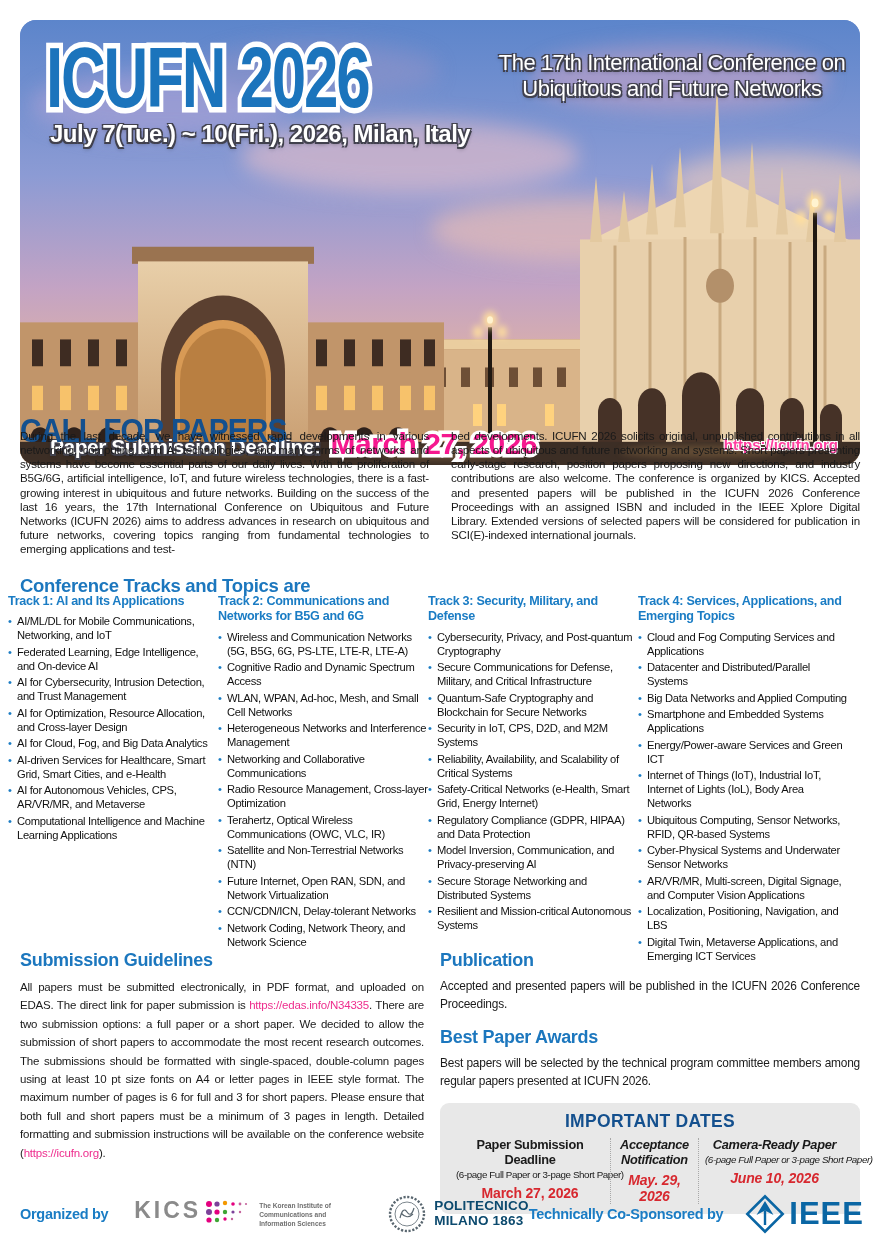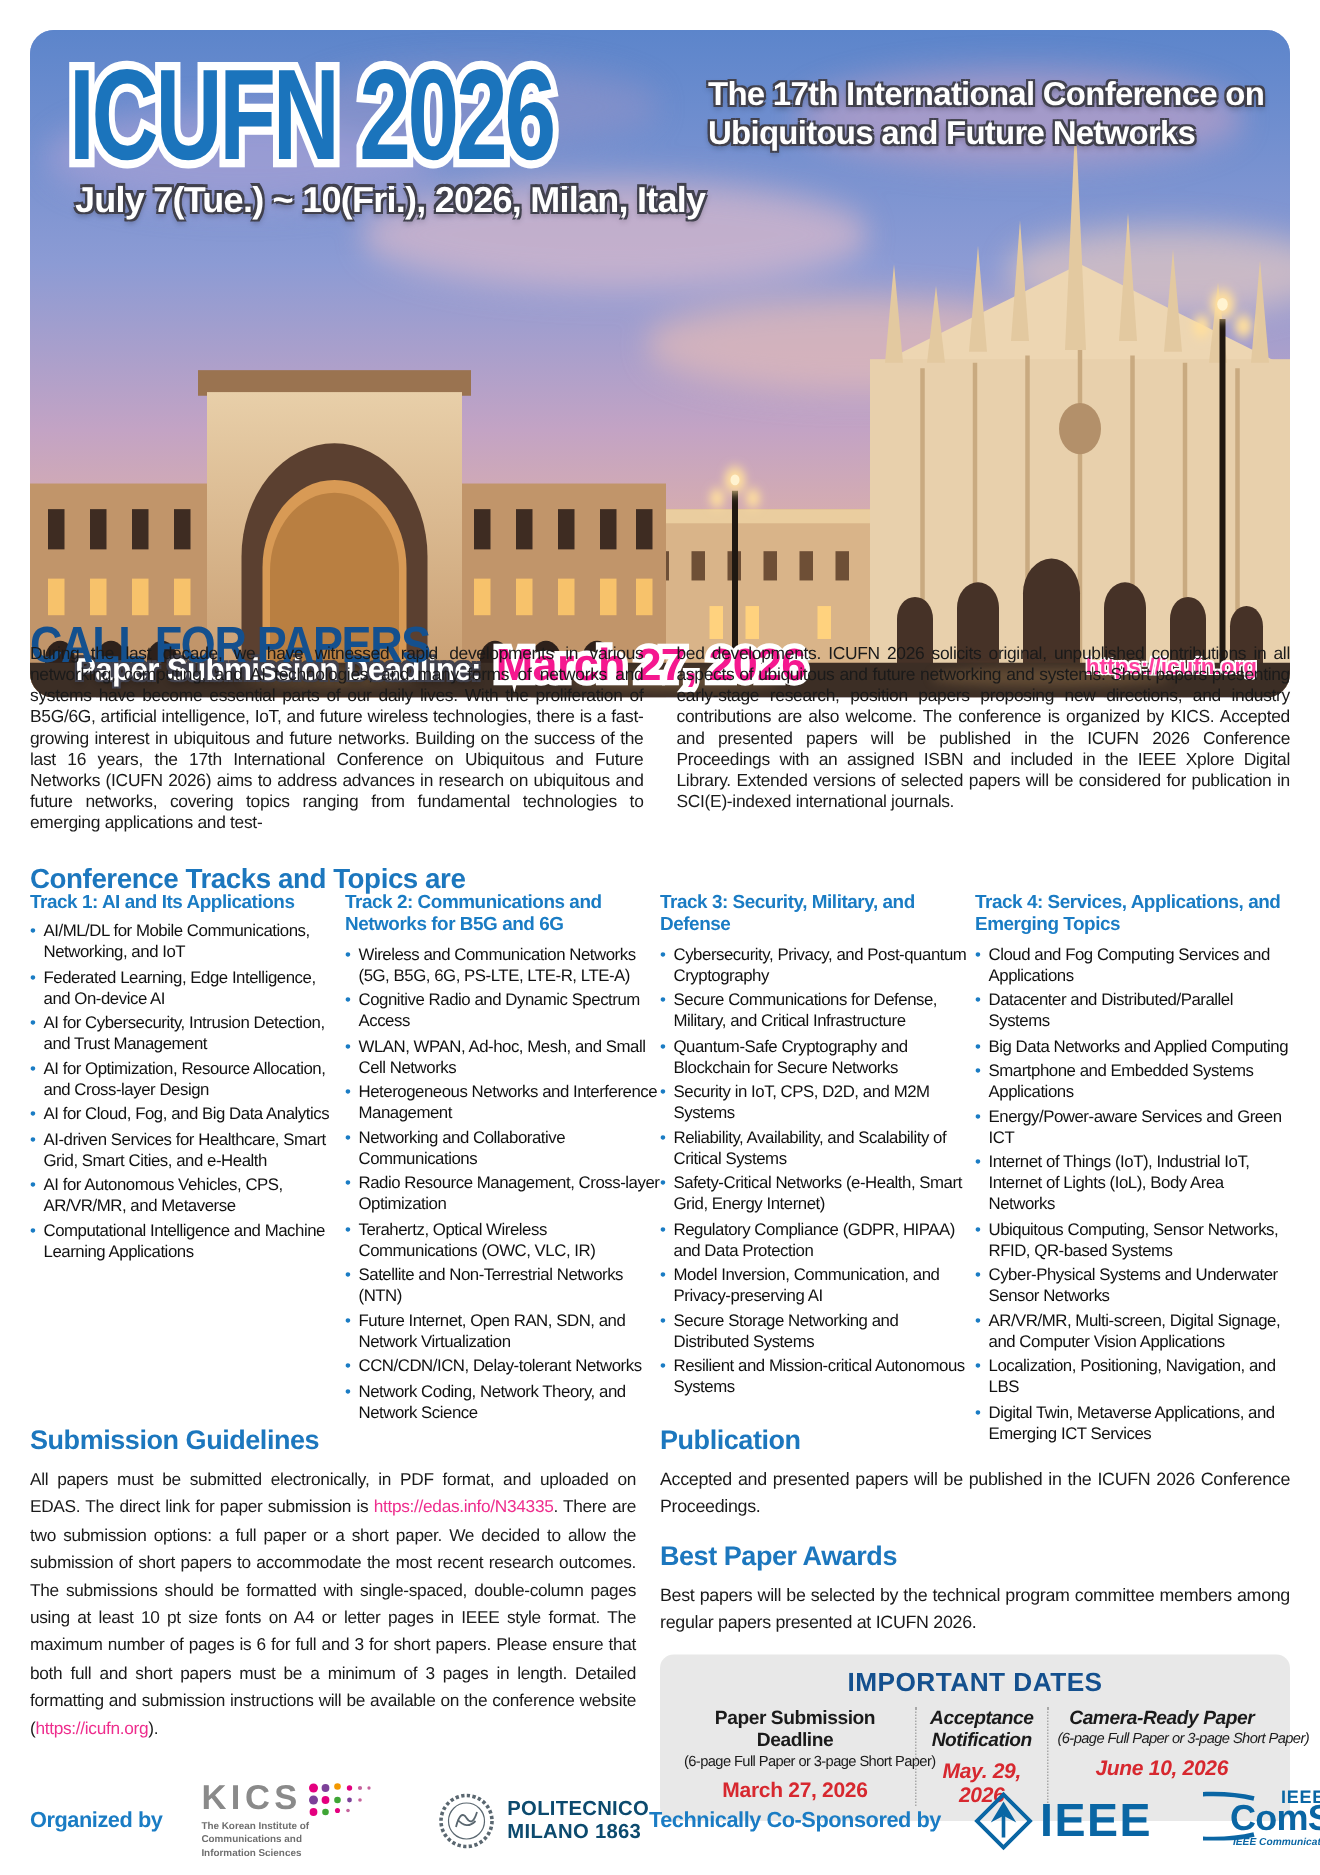--- a/index.html
+++ b/index.html
@@ -6,37 +6,37 @@
   body{width:880px;height:1250px;background:#ffffff;font-family:"Liberation Sans",sans-serif;position:relative;overflow:hidden;color:#1a1a1a;}
   .page{position:absolute;inset:0;}
 
   
   .hero{position:absolute;left:20px;top:20px;width:840px;height:445px;border-radius:16px;overflow:hidden;background:#7d95d2;}
   .hero .scene{position:absolute;inset:0;width:100%;height:100%;display:block;}
   .hero-title{position:absolute;left:26px;top:14px;font-weight:bold;font-size:86px;letter-spacing:-3px;line-height:1;transform:scaleX(.72);transform-origin:left top;white-space:nowrap;}
   .hero-title .t-stroke{position:absolute;left:0;top:0;-webkit-text-stroke:11px #ffffff;color:#fff;}
   .hero-title .t-fill{position:relative;color:#1b74bc;}
   .w-out{color:#ffffff;text-shadow:-1.5px -1.5px 0 #41414d,1.5px -1.5px 0 #41414d,-1.5px 1.5px 0 #41414d,1.5px 1.5px 0 #41414d,0 2px 4px rgba(0,0,0,.4);}
-  .hero-sub{position:absolute;left:452px;top:30px;width:400px;font-size:22px;line-height:1.16;font-weight:bold;letter-spacing:-0.5px;}
+  .hero-sub{position:absolute;left:452px;top:30px;width:400px;font-size:22px;line-height:1.16;font-weight:normal;letter-spacing:-0.5px;text-align:center;}
   .hero-date{position:absolute;left:30px;top:100px;font-size:24px;font-weight:bold;letter-spacing:-0.5px;}
   .hero-deadline{position:absolute;left:30px;bottom:6px;display:flex;align-items:baseline;gap:10px;}
   .dl-label{font-size:21px;font-weight:bold;letter-spacing:-0.5px;}
   .dl-date{position:relative;font-size:30px;font-weight:bold;letter-spacing:-0.5px;line-height:1;white-space:nowrap;}
   .dl-date .t-stroke{position:absolute;left:0;top:0;-webkit-text-stroke:7px #ffffff;color:#fff;}
   .dl-date .t-fill{position:relative;color:#f5188f;}
   .hero-url{position:absolute;right:22px;bottom:12px;font-size:15px;font-weight:bold;color:#ff3fa0;text-decoration:none;text-shadow:-1px -1px 0 #fff,1px -1px 0 #fff,-1px 1px 0 #fff,1px 1px 0 #fff;}
 
   
   .cfp-heading{position:absolute;left:20px;top:390px;font-size:34px;font-weight:bold;color:#14508e;letter-spacing:-1px;line-height:1;transform:scaleX(.88);transform-origin:left top;white-space:nowrap;}
   .cfp-cols{position:absolute;left:20px;top:429px;width:840px;display:flex;gap:22px;}
   .cfp-col{flex:1;font-size:11.6px;line-height:1.22;text-align:justify;letter-spacing:-0.2px;}
 
   
   .tracks-heading{position:absolute;left:20px;top:560px;font-size:18.5px;font-weight:bold;color:#1c77be;letter-spacing:-0.3px;}
-  .tracks{position:absolute;left:20px;top:594px;width:840px;display:grid;grid-template-columns:repeat(4,1fr);}
+  .tracks{position:absolute;left:8px;top:594px;width:840px;display:grid;grid-template-columns:repeat(4,1fr);}
   .track-title{font-size:12.6px;font-weight:bold;color:#1a7cc4;line-height:1.22;margin:0 0 5px 0;letter-spacing:-0.3px;}
   .track ul{margin:0;padding:0;list-style:none;font-size:11.2px;line-height:1.25;letter-spacing:-0.3px;color:#111;}
   .track li{padding-left:9px;position:relative;margin-bottom:2.5px;}
   .track li::before{content:"\2022";color:#1a7cc4;position:absolute;left:0;top:0;}
 
   
   .sec-heading{font-size:18px;font-weight:bold;color:#1c77be;letter-spacing:-0.3px;margin:0 0 7px 0;}
   .bottom-left{position:absolute;left:20px;top:950px;width:404px;}
   .bottom-right{position:absolute;left:440px;top:950px;width:420px;}
   .sub-text{font-size:11.5px;line-height:1.6;text-align:justify;letter-spacing:-0.2px;}
@@ -52,21 +52,21 @@
   .date-col.c2{width:22%;}
   .date-col.c3{width:38%;}
   .date-col + .date-col{border-left:1px dotted #a8a8a8;font-style:italic;}
   .date-label{font-size:12.8px;font-weight:bold;line-height:1.15;letter-spacing:-0.3px;}
   .date-sub{font-size:9.8px;letter-spacing:-0.4px;line-height:1.2;margin-top:1px;white-space:nowrap;}
   .date-val{font-size:14px;font-weight:bold;color:#d7282f;margin-top:4px;letter-spacing:-0.2px;}
 
   
   .footer{position:absolute;left:20px;top:1184px;width:840px;height:60px;display:flex;align-items:center;}
   .foot-label{font-size:14.5px;font-weight:bold;color:#1a7cc4;letter-spacing:-0.3px;white-space:nowrap;}
-  .kics{margin-left:26px;display:flex;flex-direction:column;line-height:1;}
+  .kics{margin-left:26px;display:flex;flex-direction:row;line-height:1;}
   .kics-top{display:flex;align-items:flex-start;gap:4px;}
   .kics-name{font-size:23px;font-weight:bold;color:#8a8a8a;letter-spacing:3px;}
   .kics-dots{width:54px;height:24px;}
   .kics-tagline{font-size:6.6px;color:#6f6f6f;width:96px;margin-top:3px;line-height:1.35;font-weight:bold;}
   .polimi{margin-left:32px;display:flex;align-items:center;gap:7px;}
   .polimi-seal{width:40px;height:40px;}
   .polimi-text{font-size:13.5px;font-weight:bold;color:#0c4a6e;line-height:1.1;letter-spacing:0.2px;}
   .sponsor-label{margin-left:auto;}
   .ieee{margin-left:22px;display:flex;align-items:center;gap:4px;}
   .ieee-mark{width:40px;height:40px;}

